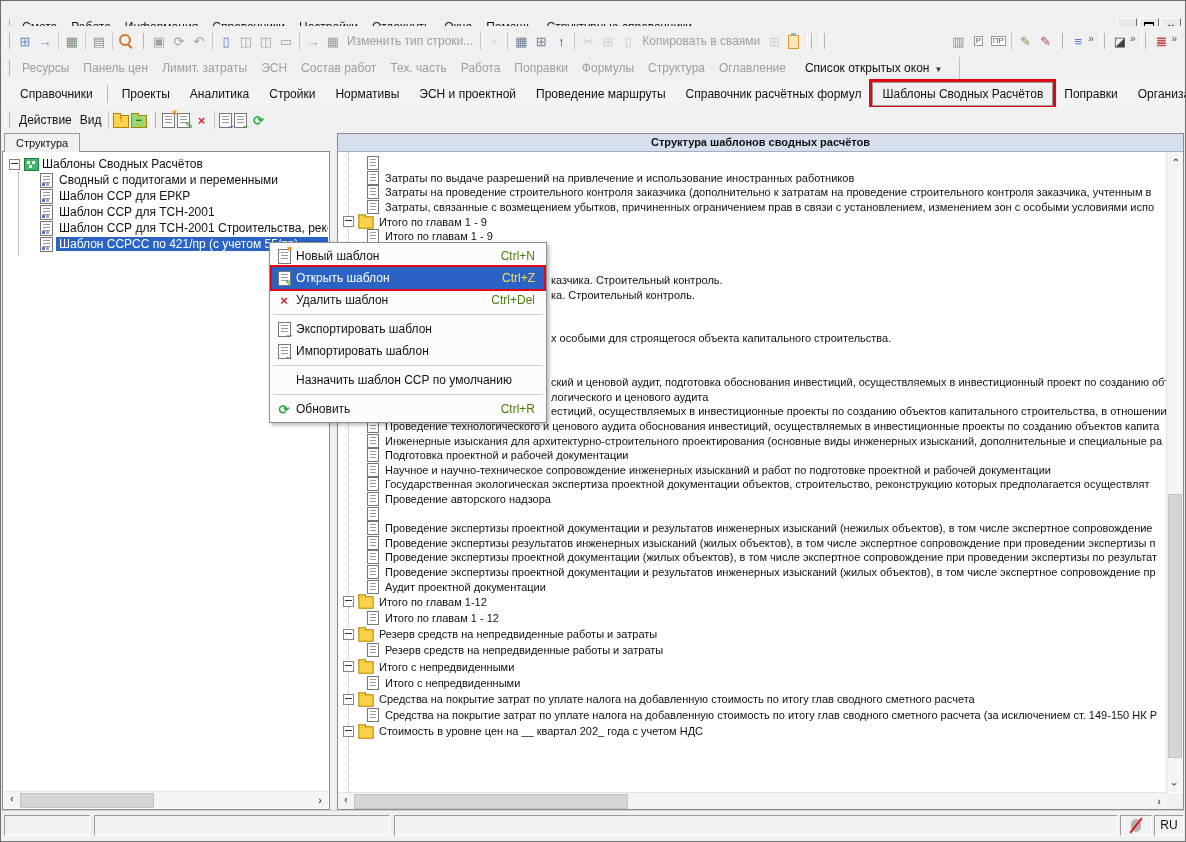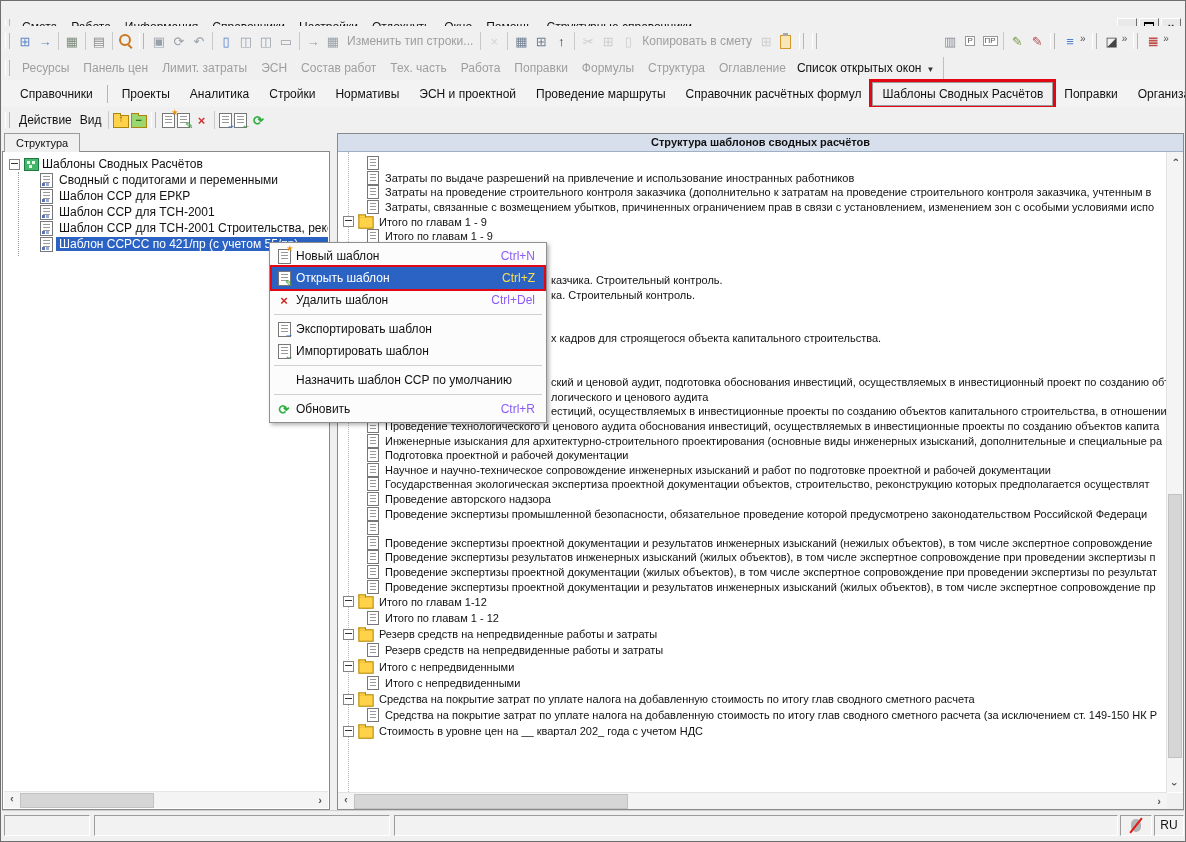--- a/index.html
+++ b/index.html
@@ -21,21 +21,21 @@
 .ic i{font-style:normal;font-size:13px;line-height:1}
 .ic.b i{font-weight:bold}
 .ic.dis{opacity:.5}
 .ic.boxed i{font-size:8px;border:1px solid #999;background:#fff;padding:0 1px}
 .tsep{width:1px;height:18px;background:#c9c9c9;margin:0 3px;flex:none}
 .tgap{width:118px;flex:none}
 .chev{font-size:10px;color:#555;margin:0 3px 6px 0}
 .tlabel{margin:0 4px;white-space:nowrap}
 .dis{color:#9e9e9e}
 .plabel{margin:0 7px;color:#9e9e9e;white-space:nowrap}
-.openwin{color:#111;margin:0 4px;white-space:nowrap}
+.openwin{color:#111;margin:0 12px;white-space:nowrap}
 .openwin .arr{font-size:8px;margin-left:5px;color:#333}
 .pdivider{width:1px;height:22px;background:#c0c0c0;margin-left:5px}
 
 .tabs{position:absolute;left:1px;right:1px;top:79px;height:27px;display:flex;align-items:center;background:#f3f3f3;border-bottom:1px solid #b0b0b0;padding-left:8px}
 .tab{padding:4px 9px;margin:0 1px;white-space:nowrap}
 .tab.active{background:#f0f0f0;border:1px solid #9a9a9a;outline:3px solid #e30613;outline-offset:0}
 .tabdiv{width:1px;height:18px;background:#b5b5b5;margin:0 4px;flex:none}
 
 .k-doc{width:11px;height:13px;background:#fff;border:1px solid #777;position:relative;display:inline-block;flex:none}
 .k-doc::before{content:"";position:absolute;left:2px;right:2px;top:2px;height:8px;background:repeating-linear-gradient(to bottom,#999 0,#999 1px,transparent 1px,transparent 3px)}
@@ -103,21 +103,21 @@
 .rhscroll{position:absolute;left:0;right:16px;bottom:0;height:16px;background:#f4f4f4;border-top:1px solid #e3e3e3}
 .rhscroll .sa.l{left:0;top:0}.rhscroll .sa.r{right:0;top:0}
 .rhscroll .sthumb{left:16px;top:1px;height:13px;width:272px}
 .corner{position:absolute;right:0;bottom:0;width:16px;height:16px;background:#f0f0f0}
 
 .ctx{position:absolute;left:268px;top:241px;width:278px;background:#fcfcfc;border:1px solid #8f8f8f;box-shadow:2px 2px 4px rgba(0,0,0,.3);padding:2px;z-index:50;box-sizing:border-box}
 .mi{height:22px;display:flex;align-items:center}
 .mic{width:24px;display:flex;align-items:center;justify-content:center;flex:none}
 .mic .ic{margin:0}
 .mlabel{flex:1;white-space:nowrap}
-.msc{padding-right:9px;color:#8b5cf6}
+.msc{padding-right:9px;color:#4d7c0f}
 .mi.sel{background:#2a63c4;color:#fff}
 .mi.sel .msc{color:#fde047}
 .mi.annot{outline:2px solid #e30613;outline-offset:0}
 .msep{height:1px;background:#cfcfcf;margin:3px 2px}
 
 .status{position:absolute;left:1px;right:1px;bottom:1px;height:29px;background:#f0f0f0;border-top:1px solid #cfcfcf}
 .scell{position:absolute;top:4px;height:21px;border:1px solid;border-color:#9c9c9c #fff #fff #9c9c9c;background:#f2f2f2;box-sizing:border-box}
 .scell.ru{text-align:center;line-height:19px}
 .scell.micon{display:flex;align-items:center;justify-content:center}
 </style>
@@ -216,21 +216,21 @@
       <span class="tsep"></span>
       <span class="ic dis">
         <i style="color: rgb(170, 170, 170);">✂</i>
       </span>
       <span class="ic dis">
         <i style="color: rgb(170, 170, 170);">⊞</i>
       </span>
       <span class="ic dis">
         <i style="color: rgb(170, 170, 170);">▯</i>
       </span>
-      <span class="tlabel dis">Копировать в смету</span>
+      <span class="tlabel dis">Копировать в сваями</span>
       <span class="ic dis">
         <i style="color: rgb(170, 170, 170);">⊞</i>
       </span>
       <span class="ic k-clip"></span>
       <span class="grip"></span>
       <span class="grip"></span>
       <span class="tgap"></span>
       <span class="ic">
         <i style="color: rgb(138, 143, 152);">▥</i>
       </span>
@@ -402,21 +402,21 @@
           <div class="rrow occl">
             <span>ка. Строительный контроль.</span>
           </div>
           <div class="rrow">
             <span></span>
           </div>
           <div class="rrow">
             <span></span>
           </div>
           <div class="rrow occl">
-            <span>х кадров для строящегося объекта капитального строительства.</span>
+            <span>х особыми для строящегося объекта капитального строительства.</span>
           </div>
           <div class="rrow">
             <span></span>
           </div>
           <div class="rrow">
             <span></span>
           </div>
           <div class="rrow occl">
             <span>ский и ценовой аудит, подготовка обоснования инвестиций, осуществляемых в инвестиционный проект по созданию объ</span>
           </div>
@@ -445,40 +445,40 @@
           <div class="rrow">
             <span class="k-doc"></span>
             <span>Государственная экологическая экспертиза проектной документации объектов, строительство, реконструкцию которых предполагается осуществлят</span>
           </div>
           <div class="rrow">
             <span class="k-doc"></span>
             <span>Проведение авторского надзора</span>
           </div>
           <div class="rrow">
             <span class="k-doc"></span>
-            <span>Проведение экспертизы промышленной безопасности, обязательное проведение которой предусмотрено законодательством Российской Федераци</span>
-          </div>
-          <div class="rrow">
-            <span class="k-doc"></span>
           </div>
           <div class="rrow">
             <span class="k-doc"></span>
             <span>Проведение экспертизы проектной документации и результатов инженерных изысканий (нежилых объектов), в том числе экспертное сопровождение</span>
           </div>
           <div class="rrow">
             <span class="k-doc"></span>
             <span>Проведение экспертизы результатов инженерных изысканий (жилых объектов), в том числе экспертное сопровождение при проведении экспертизы п</span>
           </div>
           <div class="rrow">
             <span class="k-doc"></span>
             <span>Проведение экспертизы проектной документации (жилых объектов), в том числе экспертное сопровождение при проведении экспертизы по результат</span>
           </div>
           <div class="rrow">
             <span class="k-doc"></span>
             <span>Проведение экспертизы проектной документации и результатов инженерных изысканий (жилых объектов), в том числе экспертное сопровождение пр</span>
+          </div>
+          <div class="rrow">
+            <span class="k-doc"></span>
+            <span>Аудит проектной документации</span>
           </div>
           <div class="rrow tall fold">
             <span class="expbox"></span>
             <span class="k-fold"></span>
             <span>Итого по главам 1-12</span>
           </div>
           <div class="rrow tall">
             <span class="k-doc"></span>
             <span>Итого по главам 1 - 12</span>
           </div>

